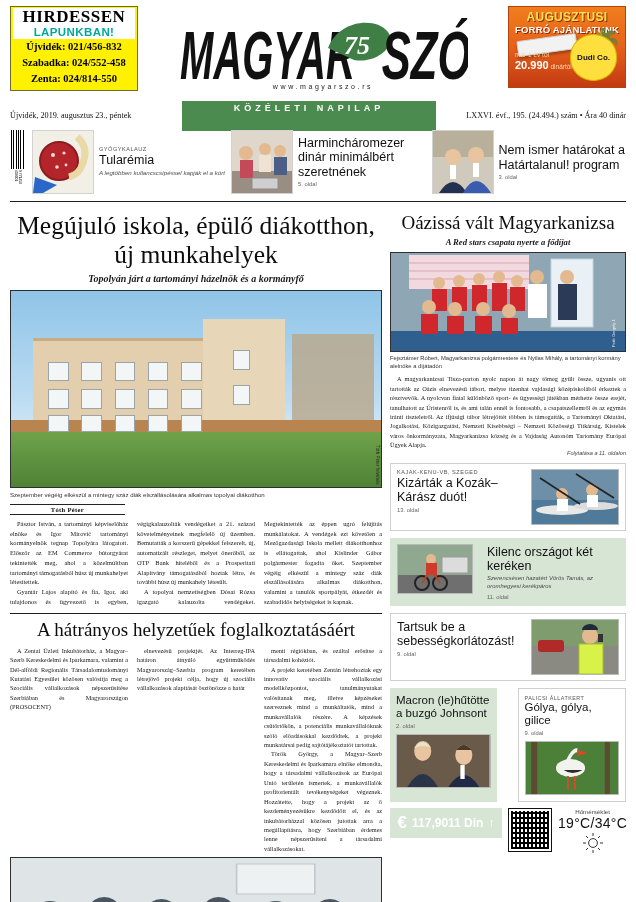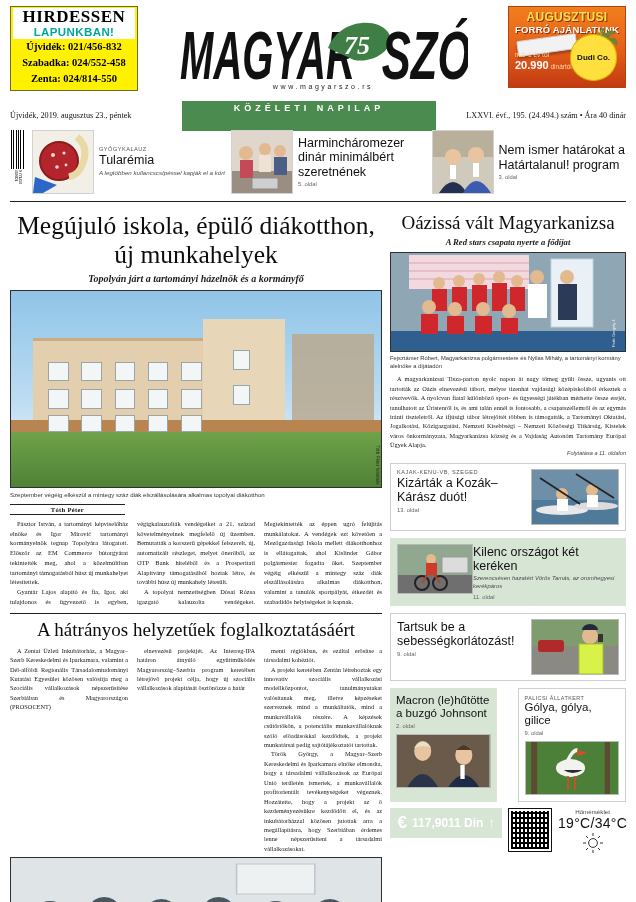--- a/index.html
+++ b/index.html
@@ -174,21 +174,21 @@
   }
   .r-photo{margin-top:5px;height:98px;border:1px solid #2f2f2f;position:relative;overflow:hidden;}
   .r-caption{font-family:"Liberation Sans",sans-serif;font-size:5.8px;color:#333;margin-top:3px;line-height:1.32;}
   .r-body{margin-top:4px;}
   .r-body p{
     margin:0;font-family:"Liberation Serif",serif;font-size:6.3px;line-height:1.5;
     text-align:justify;text-indent:7px;color:#171717;
   }
 
   .promo-card{
-    margin-top:7px;border:1px solid #cfcfcf;padding:5px 6px;display:flex;gap:0;align-items:flex-start;
+    margin-top:7px;border:1px solid #cfcfcf;padding:5px 6px;display:flex;gap:14px;align-items:flex-start;
     background:#fff;
   }
   .promo-card.green{background:#d7e5d5;border-color:#d7e5d5;}
   .promo-card .pc-txt{flex:1;font-family:"Liberation Sans",sans-serif;}
   .pc-kicker{font-size:5.6px;letter-spacing:.5px;color:#555;text-transform:uppercase;}
   .pc-title{font-size:12.5px;line-height:1.14;color:#111;margin-top:1px;}
   .pc-sub{font-size:5.9px;font-style:italic;color:#4a4a4a;line-height:1.3;margin-top:2px;}
   .pc-pg{font-size:5.8px;color:#666;margin-top:3px;}
   .pc-thumb{width:86px;height:54px;flex:0 0 86px;border:1px solid #b9b9b9;overflow:hidden;position:relative;}
   .pc-thumb.sm{width:74px;flex:0 0 74px;height:48px;}

